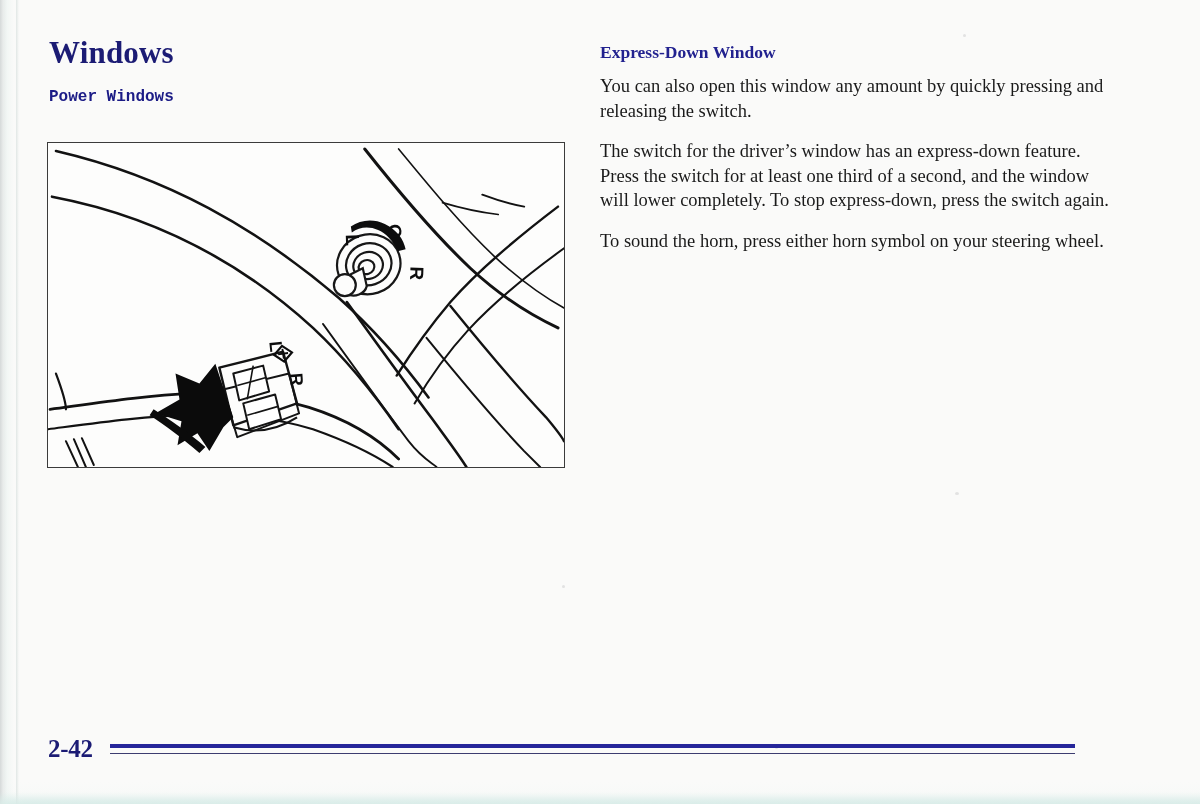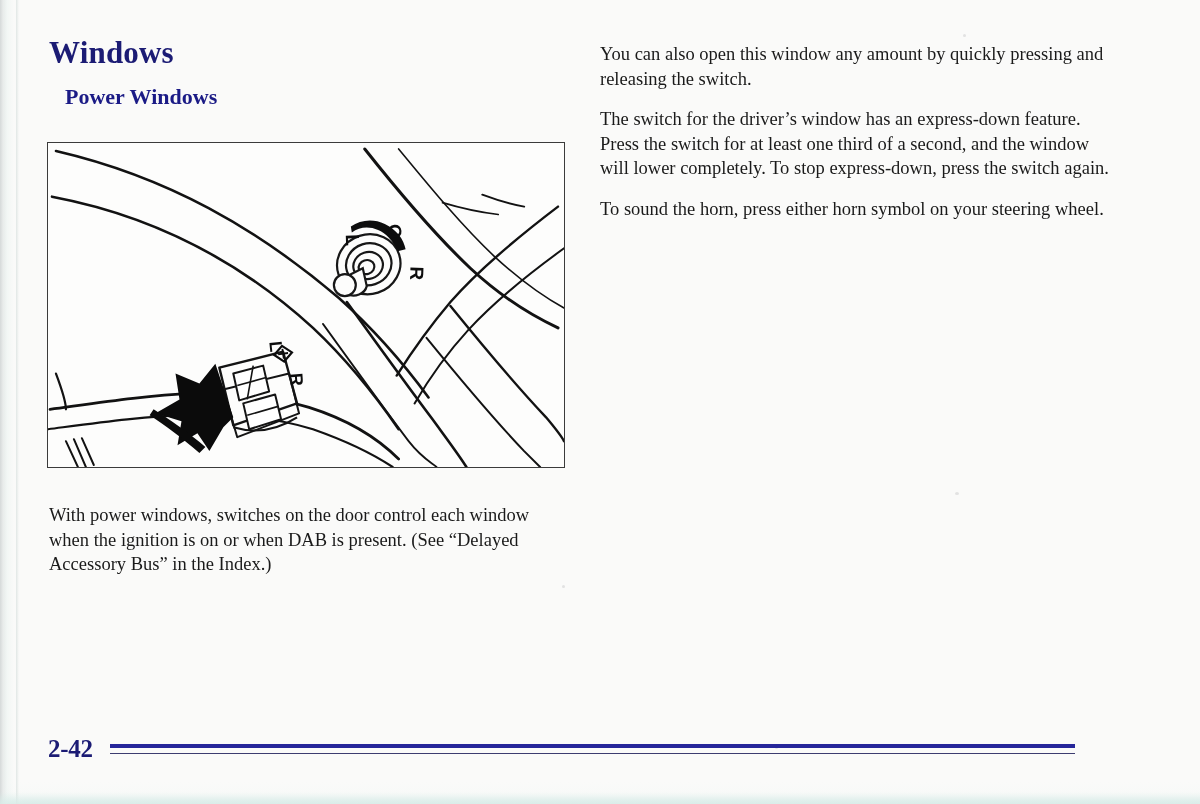--- a/index.html
+++ b/index.html
@@ -69,26 +69,26 @@
   .h1 {
     font-family: "Liberation Serif", serif;
     font-weight: bold;
     font-size: 31px;
     line-height: 34px;
     color: #1b1b74;
     margin: 0 0 14px 0;
     letter-spacing: 0.2px;
   }
   .h2 {
-    font-family: Liberation Serif, serif;
-    font-weight: bold;
-    font-size: 22px;
+    font-family: Liberation Mono, monospace;
+    font-weight: bold;
+    font-size: 16px;
     line-height: 26px;
     color: #1b1b86;
-    margin: 0 0 12px 16px;
+    margin: 0 0 12px 0;
   }
   .h2.tight { margin-bottom: 10px; }
   .h3 {
     font-family: "Liberation Serif", serif;
     font-weight: bold;
     font-size: 17.5px;
     line-height: 21px;
     color: #22228f;
     margin: 0 0 11px 0;
   }
@@ -346,26 +346,24 @@
                  L 162 310
                  L 176 286
                  L 186 276
                  L 178 252
                  Z"></path>
         <path d="M106 268 C 122 278 142 292 158 306 L 152 312 C 136 298 118 284 102 274 Z"></path>
       </g>
     </svg>
   </div>
 
-  <div class="figcaption">
-    <p class="caption">With power windows, switches on the door control each window when the ignition is on or when DAB is present. (See “Delayed Accessory Bus” in the Index.)</p>
-  </div>
 
   <div class="col-right">
 
+    <h3 class="h3">Express-Down Window</h3>
     <p class="para">You can also open this window any amount by quickly pressing and releasing the switch.</p>
     <p class="para">The switch for the driver’s window has an express-down feature. Press the switch for at least one third of a second, and the window will lower completely. To stop express-down, press the switch again.</p>
 
     <p class="para">To sound the horn, press either horn symbol on your steering wheel.</p>
   </div>
 
   <div class="page-num">2-42</div>
   <div class="rule-thick"></div>
   <div class="rule-thin"></div>
 

